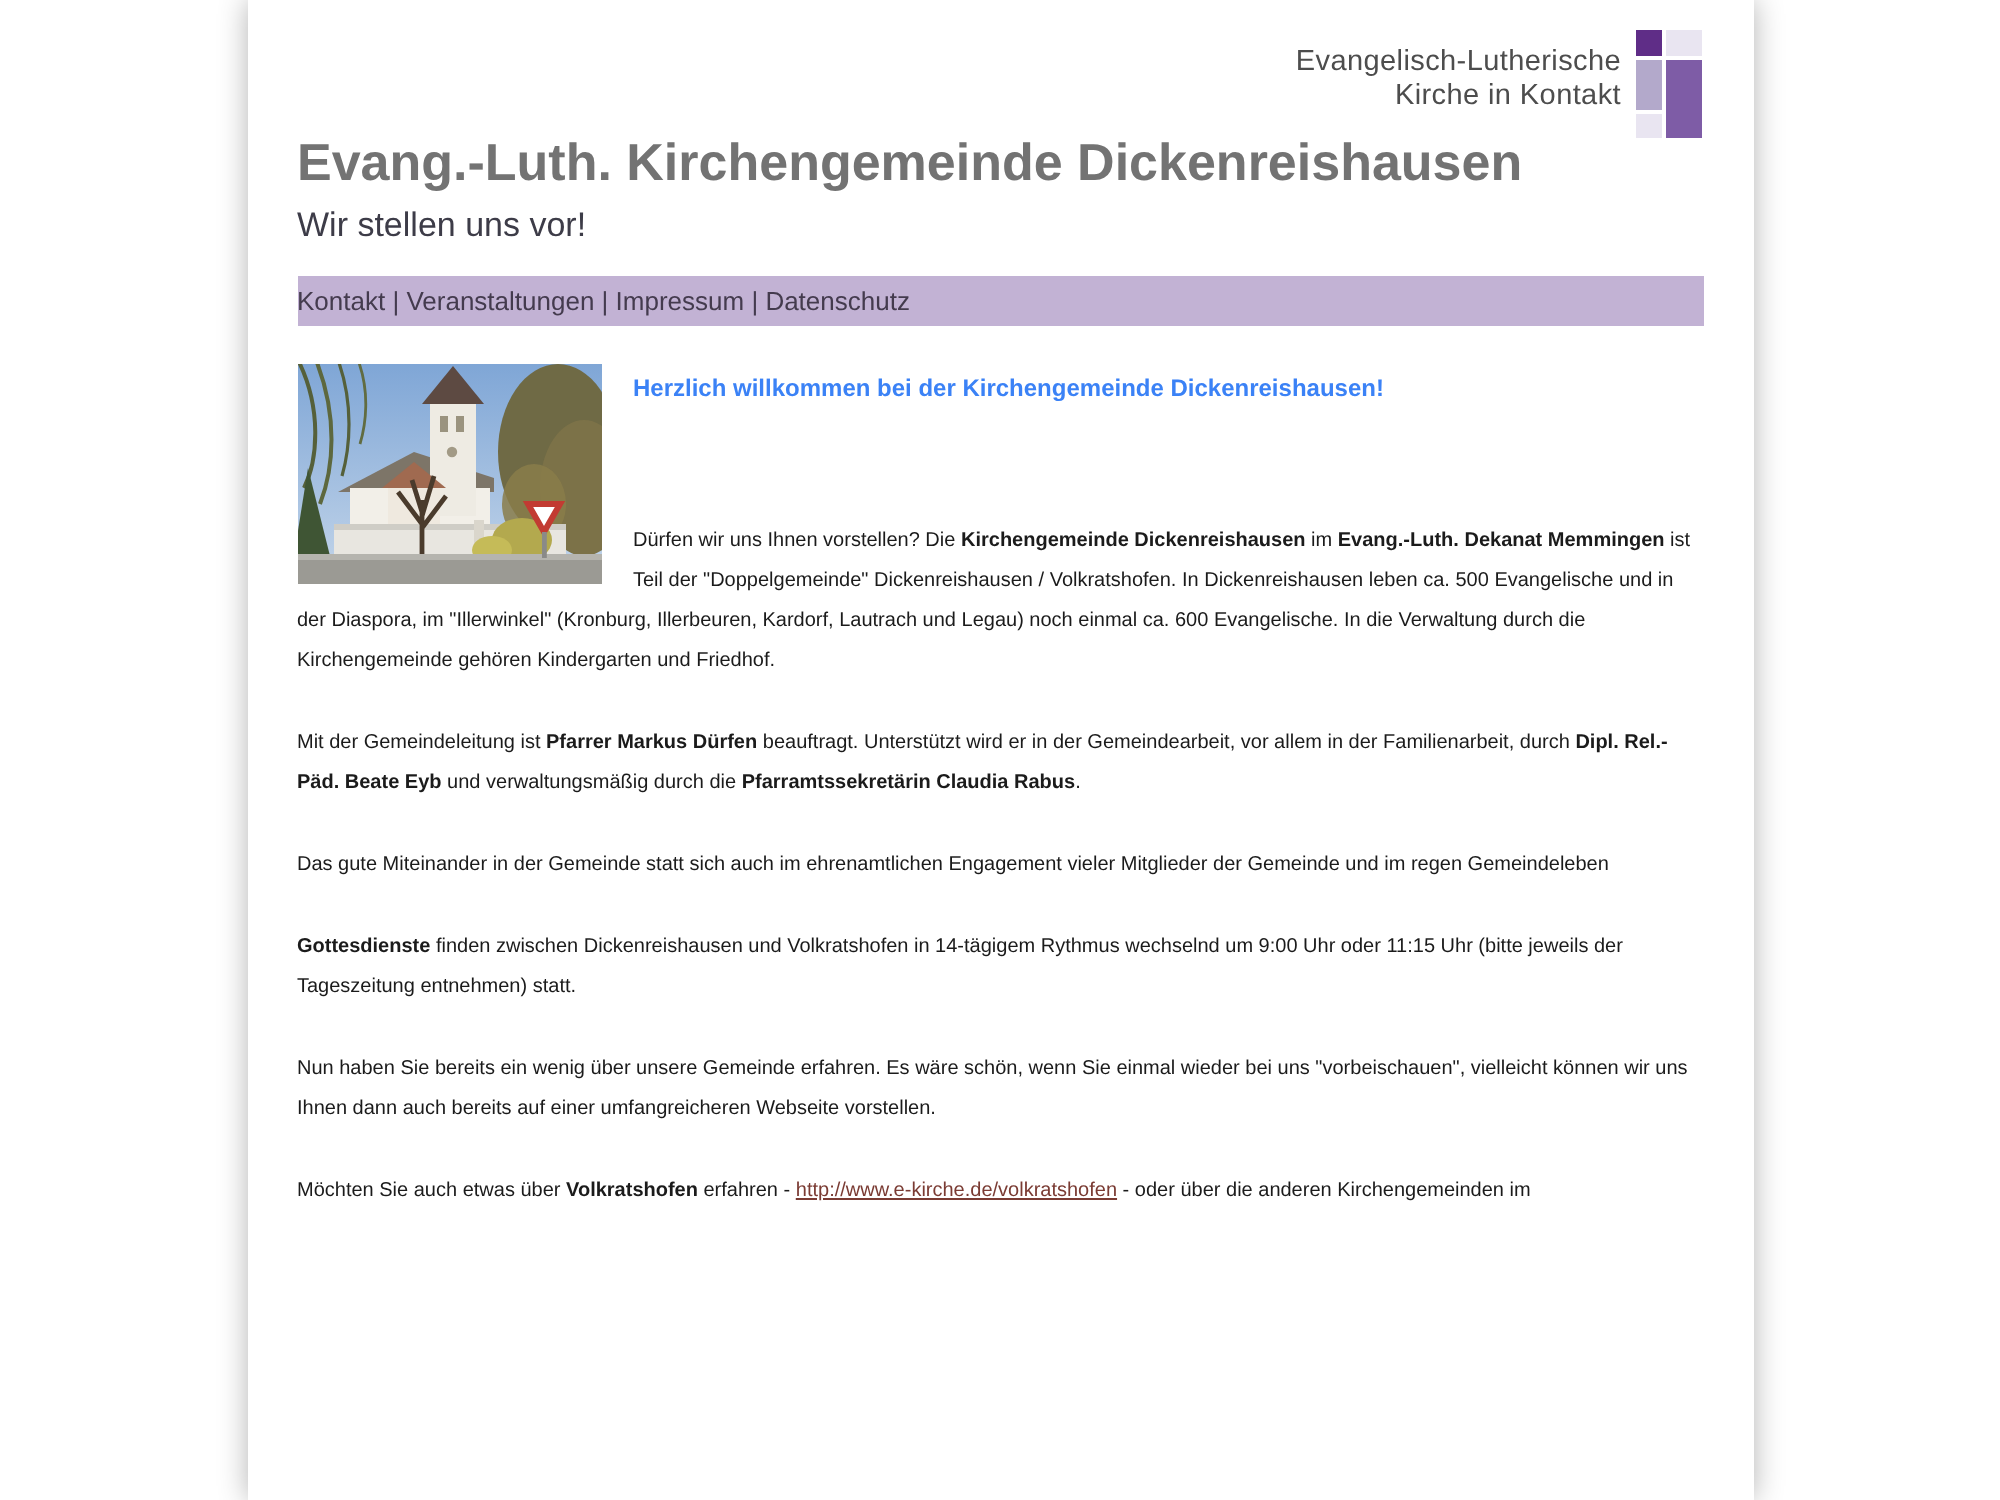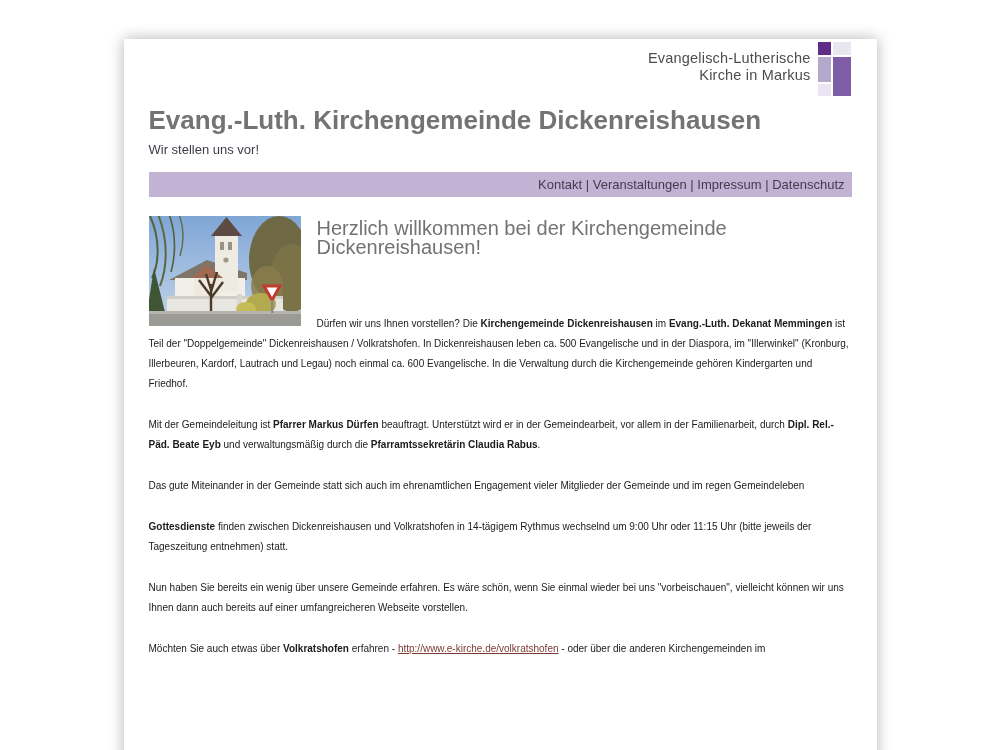--- a/index.html
+++ b/index.html
@@ -17,23 +17,22 @@
     margin: 0 auto;
     background: #ffffff;
     box-shadow: 0 0 14px rgba(0,0,0,0.30);
     padding: 0 25px;
   }
   
   .logo-row {
     display: flex;
     justify-content: flex-end;
     align-items: flex-start;
-    padding-top: 3px;
+    padding-top: 15px;
     height: 60px;
-    margin-top: 39px;
   }
   .logo-text {
     text-align: right;
     font-size: 14.5px;
     line-height: 17px;
     color: #4d4d4d;
     margin-top: 8px;
     margin-right: 7px;
     letter-spacing: 0.2px;
   }
@@ -51,54 +50,53 @@
   .cr-tall  { left: 15px; top: 15px; width: 18px; height: 39px; }
 
   h1 {
     font-size: 26px;
     font-weight: bold;
     color: #737373;
     margin-top: 6px;
     line-height: 30px;
   }
   .subtitle {
-    font-size: 13px;
+    font-size: 17px;
     color: #3d3c48;
     margin-top: 7px;
     margin-bottom: 15px;
   }
   
   nav {
     background: #c2b2d4;
     height: 25px;
     line-height: 25px;
-    text-align: right;
     padding-right: 7px;
     font-size: 13px;
   }
   nav a.nav-link {
     color: #443b4e;
     text-decoration: none;
   }
   nav .sep { color: #443b4e; }
 
   
   main { padding-top: 19px; }
   .photo {
     float: left;
     width: 152px;
     height: 110px;
     margin: 0 16px 6px 0;
     overflow: hidden;
   }
   .photo svg { display: block; }
   h2 {
-    font-size: 20px;
-    font-weight: normal;
-    color: #737373;
+    font-size: 12px;
+    font-weight: bold;
+    color: #3b82f6;
     margin-top: 3px;
     line-height: 19px;
   }
   #paragraphs p {
     font-size: 10px;
     line-height: 20px;
     color: #1b1b1b;
     margin-top: 21px;
   }
   #paragraphs p:first-child { margin-top: 57px; }
@@ -110,21 +108,21 @@
 </style>
 </head>
 <body>
 
 <div class="page">
 
   <header>
     <div class="logo-row">
       <div class="logo-text">
         <div>Evangelisch-Lutherische</div>
-        <div>Kirche in Markus</div>
+        <div>Kirche in Kontakt</div>
       </div>
       <div class="logo-cross">
         <div class="sq cr-dark" style="background:#5f2d87"></div>
         <div class="sq cr-mid" style="background:#b3a9cb"></div>
         <div class="sq cr-pale1" style="background:#e9e5f1"></div>
         <div class="sq cr-pale2" style="background:#e9e5f1"></div>
         <div class="sq cr-tall" style="background:#7e5ca6"></div>
       </div>
     </div>
     <h1>Evang.-Luth. Kirchengemeinde Dickenreishausen</h1>

